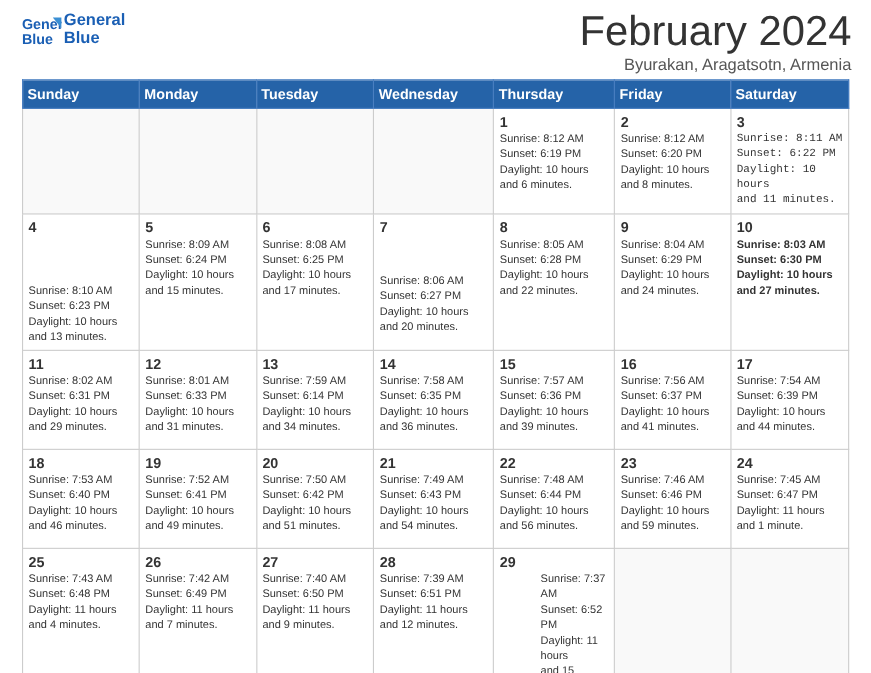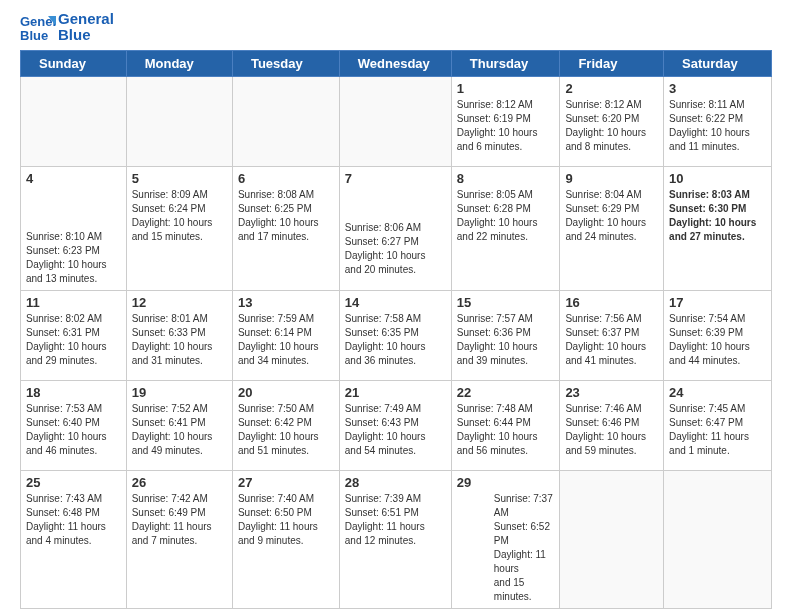--- a/index.html
+++ b/index.html
@@ -4,21 +4,21 @@
   <style>
     * { margin: 0; padding: 0; box-sizing: border-box; }
     body { font-family: Arial, sans-serif; background: #fff; width: 792px; height: 612px; overflow: hidden; }
     
     .calendar { width: 100%; border-collapse: collapse; margin: 0 10px; width: calc(100% - 20px); margin-left: 10px; margin-right: 10px; }
     
     .calendar th {
       background: #2563a8;
       color: white;
       text-align: left;
-      padding: 5px 18px;
+      padding: 5px 4px;
       font-size: 13px;
       border: 1px solid #4a7fc1;
     }
     
     .calendar td {
       border: 1px solid #ccc;
       vertical-align: top;
       padding: 4px 5px;
       width: 113px;
       height: 90px;
@@ -50,20 +50,24 @@
       <rect x="0" y="0" width="38" height="38" fill="white"></rect>
       <text x="2" y="18" font-family="Arial" font-size="13" font-weight="bold" fill="#1a5fb4">General</text>
       <text x="2" y="32" font-family="Arial" font-size="13" font-weight="bold" fill="#1a5fb4">Blue</text>
       <polygon points="30,8 38,8 38,18" fill="#3a8fd4"></polygon>
     </svg>
     <div style="margin-left:2px;">
       <div style="font-size:15px; font-weight:bold; color:#1a5fb4; line-height:1.1;">General</div>
       <div style="font-size:15px; font-weight:bold; color:#1a5fb4; line-height:1.1;">Blue</div>
     </div>
   </div>
+  <div style="text-align:right;">
+    <div style="font-size:38px; color:#333; font-weight:normal; font-family:Arial;">February 2024</div>
+    <div style="font-size:15px; color:#555;">Byurakan, Aragatsotn, Armenia</div>
+  </div>
 </div>
 
 <div class="table-wrap">
   <table class="calendar">
     <thead>
       <tr>
       <th>Sunday</th>
           <th>Monday</th>
           <th>Tuesday</th>
           <th>Wednesday</th>
@@ -87,21 +91,21 @@
           </td>
           <td>
             <span class="day-num">2</span>
             <div class="day-info" style="white-space: pre-line;">Sunrise: 8:12 AM
 Sunset: 6:20 PM
 Daylight: 10 hours
 and 8 minutes.</div>
           </td>
           <td>
             <span class="day-num">3</span>
-            <div class="day-info" style="white-space: pre-line;">Sunrise: 8:11 AM
+            <div class="day-info" style="white-space: pre-line; font-family: Liberation Mono, monospace;">Sunrise: 8:11 AM
 Sunset: 6:22 PM
 Daylight: 10 hours
 and 11 minutes.</div>
           </td>
         </tr>
         <tr>
           <td>
             <span class="day-num">4</span>
             <div class="day-info" style="white-space: pre-line; margin-top: 44px;">Sunrise: 8:10 AM
 Sunset: 6:23 PM

